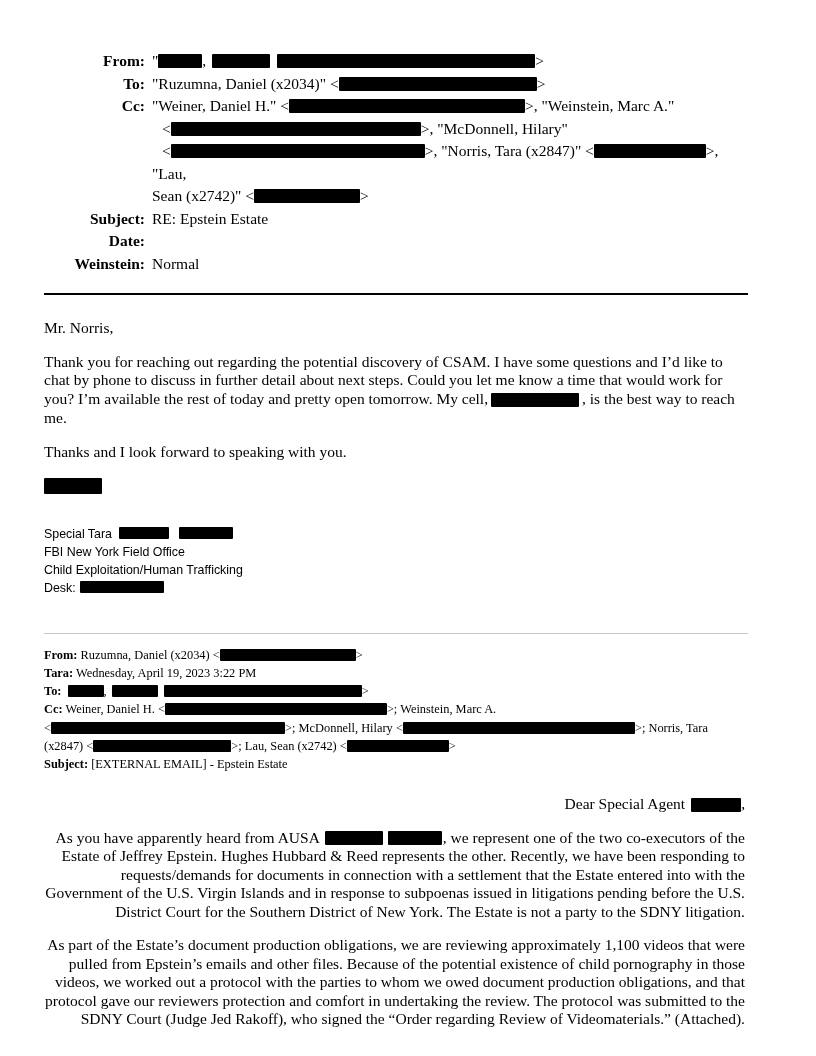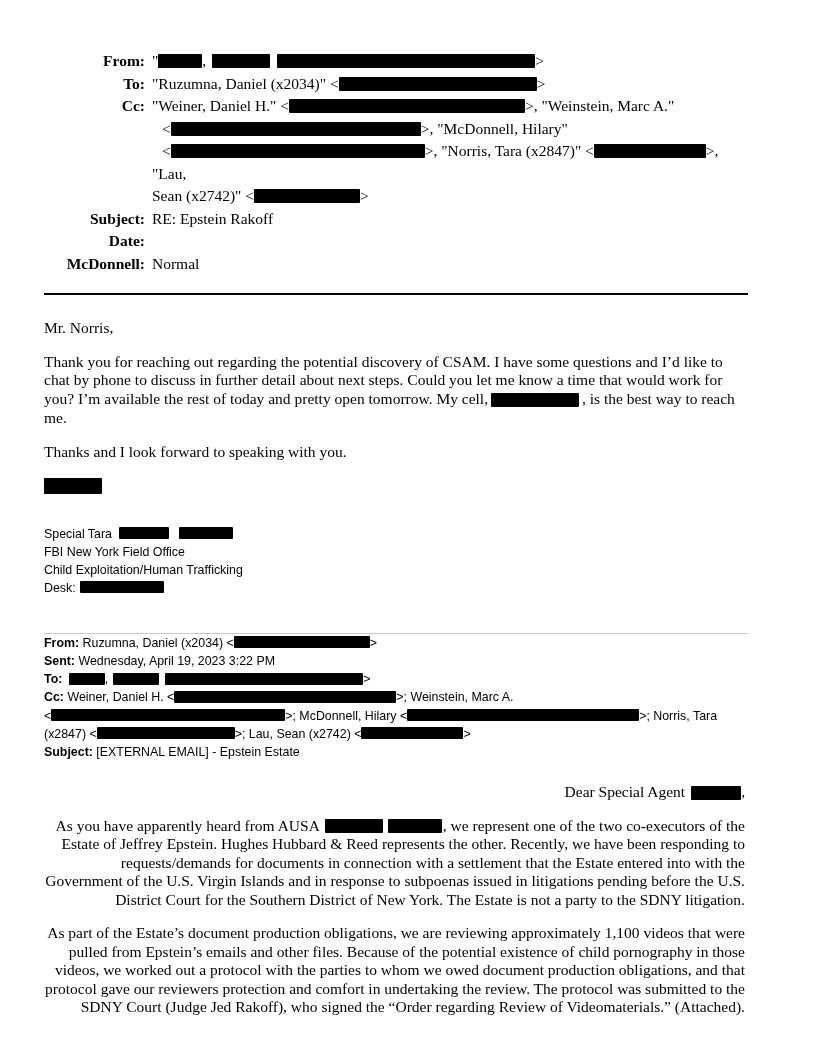--- a/index.html
+++ b/index.html
@@ -89,24 +89,24 @@
   }
   .sig div { white-space: nowrap; }
 
   
   .quote-sep {
     border: 0;
     border-top: 1px solid #c8c8c8;
     margin: 36px 0 0 0;
   }
   .quoted-hdr {
-    font-family: Liberation Sans, sans-serif;
+    font-family: Liberation Serif, serif;
     font-size: 12.4px;
     line-height: 18.2px;
-    margin-top: 0;
+    margin-top: 12px;
   }
   .quoted-hdr b { font-weight: bold; }
   .quoted-hdr div { margin-bottom: 0; }
 
   .quoted-body {
     font-size: 15.5px;
     line-height: 18.5px;
     margin-top: 22px;
   }
   .quoted-body p { margin: 0 3px 15px 0; text-align: right; }
@@ -137,29 +137,29 @@
       <div class="hdr-val">
         <span>"Weiner, Daniel H." &lt;</span><span class="rd" style="width:236px"></span><span>&gt;, "Weinstein, Marc A."</span><br>
         <span style="display:inline-block;width:10px"></span><span>&lt;</span><span class="rd" style="width:250px"></span><span>&gt;, "McDonnell, Hilary"</span><br>
         <span style="display:inline-block;width:10px"></span><span>&lt;</span><span class="rd" style="width:254px"></span><span>&gt;, "Norris, Tara (x2847)" &lt;</span><span class="rd" style="width:112px"></span><span>&gt;, "Lau,</span><br>
         <span>Sean (x2742)" &lt;</span><span class="rd" style="width:106px"></span><span>&gt;</span>
       </div>
     </div>
 
     <div class="hdr-row">
       <div class="hdr-label">Subject:</div>
-      <div class="hdr-val">RE: Epstein Rakoff</div>
+      <div class="hdr-val">RE: Epstein Estate</div>
     </div>
 
     <div class="hdr-row">
       <div class="hdr-label">Date:</div>
     </div>
 
     <div class="hdr-row">
-      <div class="hdr-label">McDonnell:</div>
+      <div class="hdr-label">Weinstein:</div>
       <div class="hdr-val">Normal</div>
     </div>
   </div>
 
   <hr class="rule">
 
   <div class="body-txt">
     <p>Mr. Norris,</p>
 
     <p class="p-tight">
@@ -185,21 +185,21 @@
   </div>
 
   <hr class="quote-sep">
 
   <div class="quoted-hdr">
     <div>
       <b>From:</b>
       <span>Ruzumna, Daniel (x2034) &lt;</span><span class="rd rd-sans" style="width:136px"></span><span>&gt;</span>
     </div>
     <div>
-      <b>Sent:</b>
+      <b>Tara:</b>
       <span>Wednesday, April 19, 2023 3:22 PM</span>
     </div>
     <div>
       <b>To:</b>
       <span class="rd rd-sans" style="width:36px;margin-left:3px"></span><span>,</span><span class="rd rd-sans" style="width:46px;margin-left:5px"></span><span class="rd rd-sans" style="width:198px;margin-left:6px"></span><span>&gt;</span>
     </div>
     <div>
       <b>Cc:</b>
       <span>Weiner, Daniel H. &lt;</span><span class="rd rd-sans" style="width:222px"></span><span>&gt;; Weinstein, Marc A.</span><br>
       <span>&lt;</span><span class="rd rd-sans" style="width:234px"></span><span>&gt;; McDonnell, Hilary &lt;</span><span class="rd rd-sans" style="width:232px"></span><span>&gt;; Norris, Tara</span><br>

